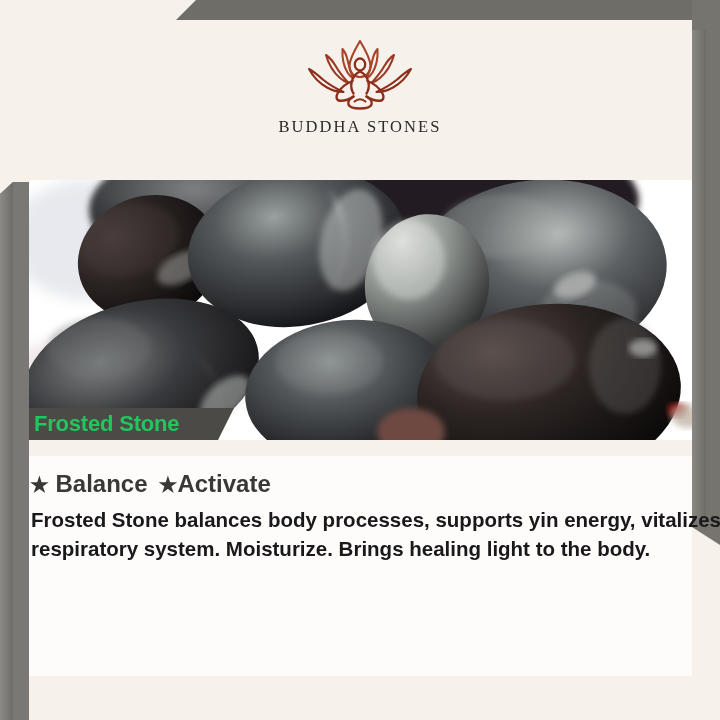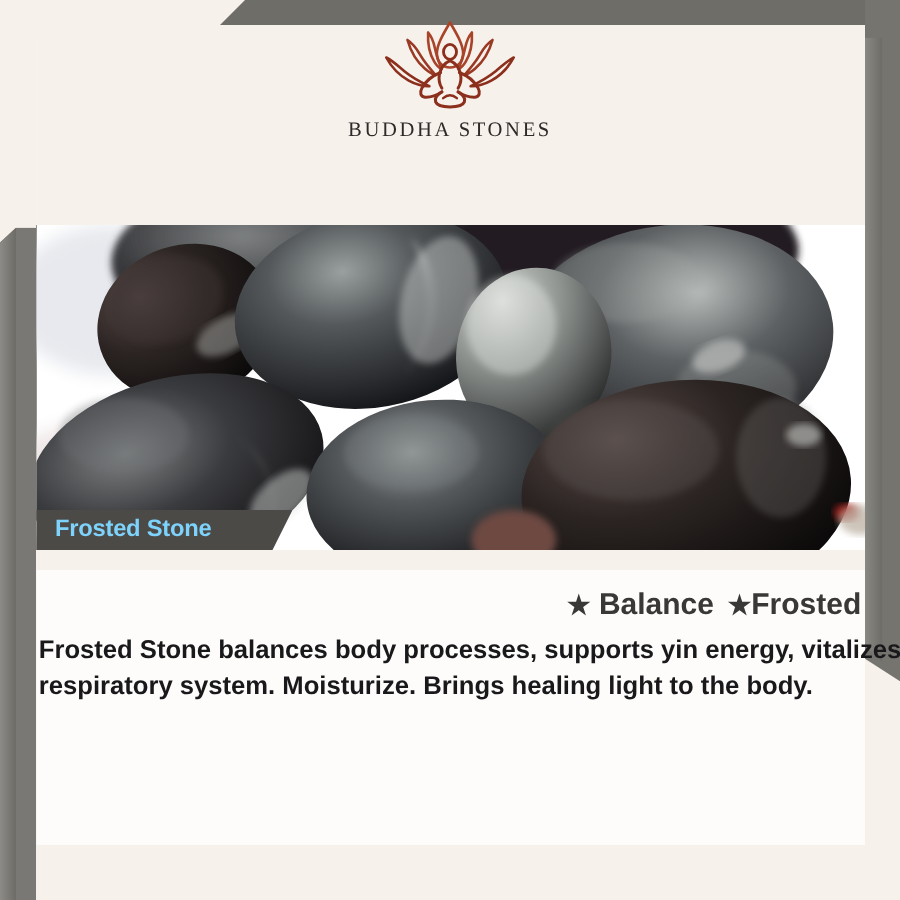--- a/index.html
+++ b/index.html
@@ -47,21 +47,21 @@
     position:absolute;left:29px;top:28px;width:663px;height:152px;
     background:#f7f1ec;
   }
   .card-btm-strip{
     position:absolute;left:29px;top:440px;width:663px;height:16px;
     background:#f7f1ec;
   }
 
   
   .logo-wrap{
-    position:absolute;left:0;top:12px;width:720px;
+    position:absolute;left:0;top:35px;width:720px;
     display:flex;flex-direction:column;align-items:center;
   }
   .logo-mark{width:150px;height:78px;display:block;}
   .logo-word{
     margin-top:4px;
     font-family:"Liberation Serif",serif;
     font-size:16.5px;font-weight:400;letter-spacing:2.1px;
     color:#2d2a28;white-space:nowrap;
   }
 
@@ -86,34 +86,33 @@
   .photo svg{display:block;width:663px;height:260px;}
 
   
   .stone-label{
     position:absolute;left:29px;top:408px;width:205px;height:32px;
     background:#4c4a47;
     clip-path:polygon(0 0, 205px 0, 189px 32px, 0 32px);
     display:flex;align-items:center;
   }
   .stone-label-text{
-    padding-left:15px;color:#7dd3fc;
+    padding-left:5px;color:#22c55e;
     font-family:"Liberation Sans",sans-serif;
-    font-size:19px;font-weight:bold;letter-spacing:-0.2px;
+    font-size:22px;font-weight:bold;letter-spacing:-0.2px;
     white-space:nowrap;
   }
 
   
   .benefits{
     position:absolute;left:29px;top:470px;width:663px;
-    display:flex;align-items:center;justify-content:flex-end;
+    display:flex;align-items:center;justify-content:flex-start;
     font-family:"Liberation Sans Narrow","Liberation Sans",sans-serif;
     font-size:24px;font-weight:bold;color:#3a3836;
     white-space:nowrap;
-    padding-left:16px;
   }
   .benefits .star{font-size:21px;line-height:1;}
   .benefits .bslot{margin:0 1px;}
   .gap-w{width:9px;display:inline-block;}
 
   
   .desc{
     position:absolute;left:29px;top:505px;width:663px;
     padding:0 4px 0 2px;
     font-family:"Liberation Sans Narrow","Liberation Sans",sans-serif;
@@ -258,21 +257,21 @@
 
   <div class="stone-label">
     <span class="stone-label-text">Frosted Stone</span>
   </div>
 
   <div class="card-btm-strip"></div>
 
   <div class="benefits" id="benefits-row">
       <span class="bslot"><span class="star">★</span><span> Balance</span></span>
       <span class="gap-w"></span>
-      <span class="bslot"><span class="star">★</span><span>Frosted</span></span>
+      <span class="bslot"><span class="star">★</span><span>Activate</span></span>
       <span class="gap-w"></span>
       <span class="gap-w"></span>
     </div>
 
   <div class="desc">
     <span class="desc-line">Frosted Stone balances body processes, supports yin energy, vitalizes the</span>
     <span class="desc-line">respiratory system. Moisturize. Brings healing light to the body.</span>
   </div>
 
   <div class="band-left"></div>

